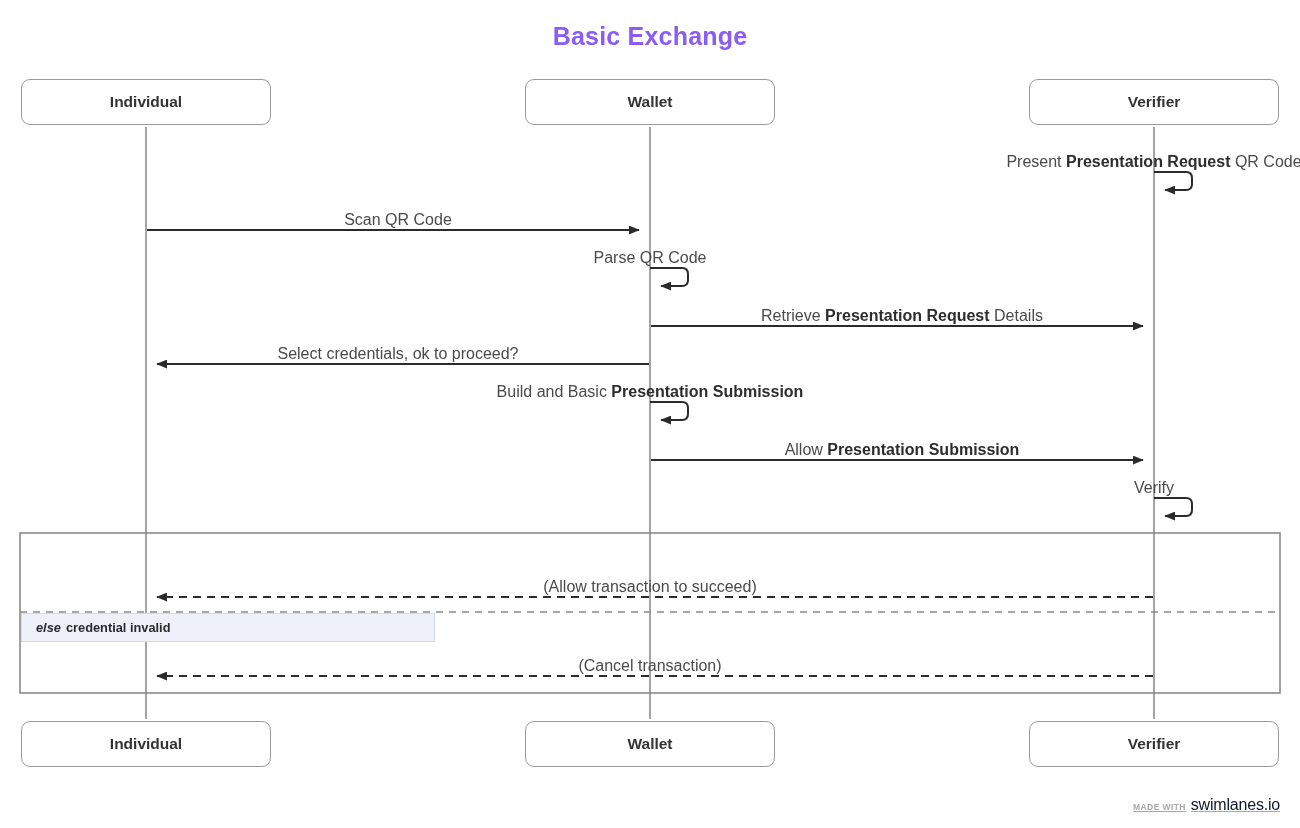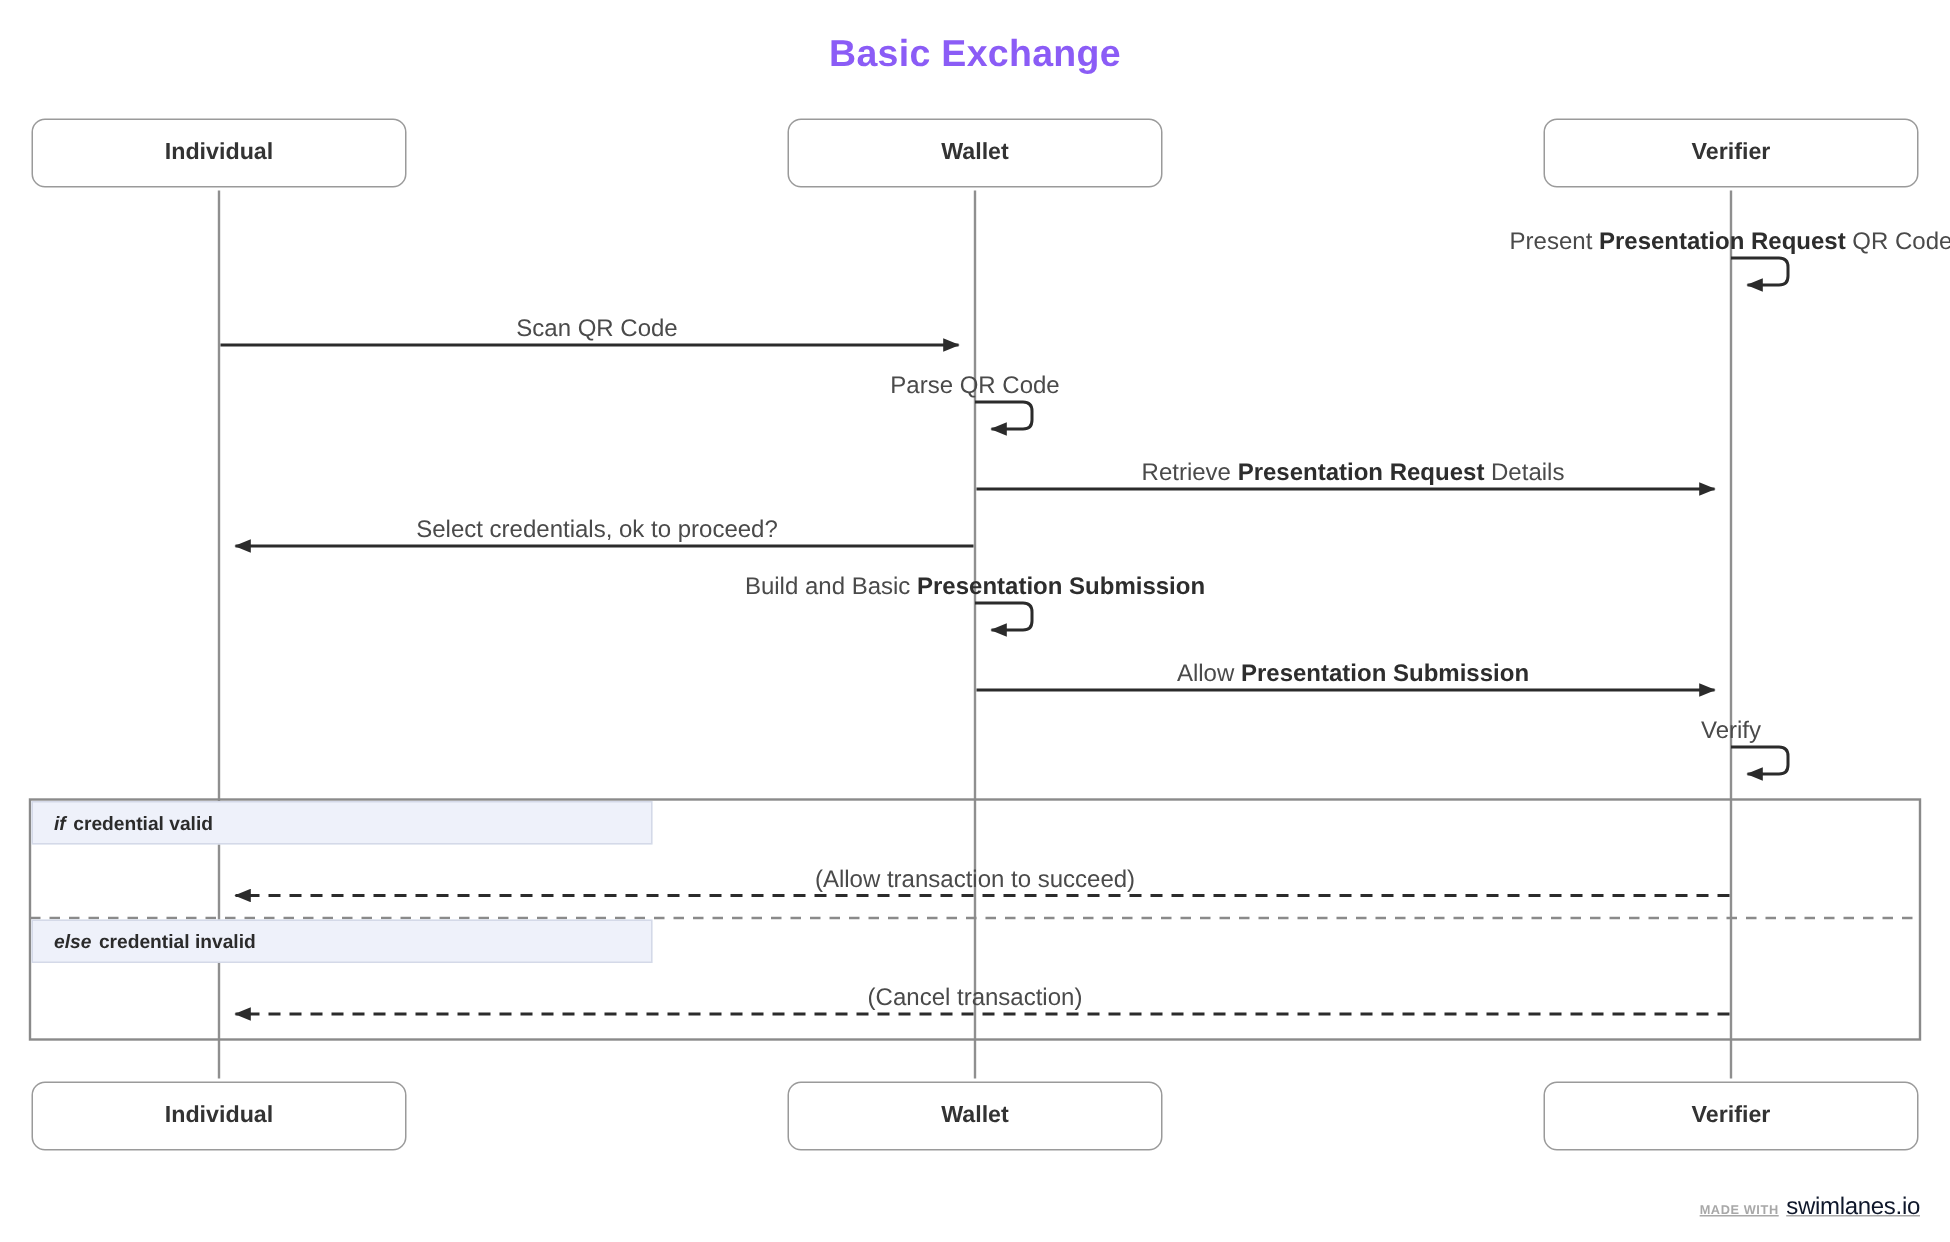--- a/index.html
+++ b/index.html
@@ -229,24 +229,20 @@
   </div>
 
   <div class="msg-label center" style="left:650px; top:579px;">
     <span>(Allow transaction to succeed)</span><b></b><span></span>
   </div>
 
   <div class="msg-label center" style="left:650px; top:658px;">
     <span>(Cancel transaction)</span><b></b><span></span>
   </div>
 
-  <div class="frag-tab" style="left:21px; top:534px; width:414px; height:29px;">
-    <i>if</i>
-      <span>credential valid</span>
-  </div>
 
   <div class="frag-tab" style="left:21px; top:613px; width:414px; height:29px;">
     <i>else</i>
       <span>credential invalid</span>
   </div>
 
   <div class="footer-brand">
     <span class="footer-made">MADE WITH</span>
     <span class="footer-name">swimlanes.io</span>
   </div>

